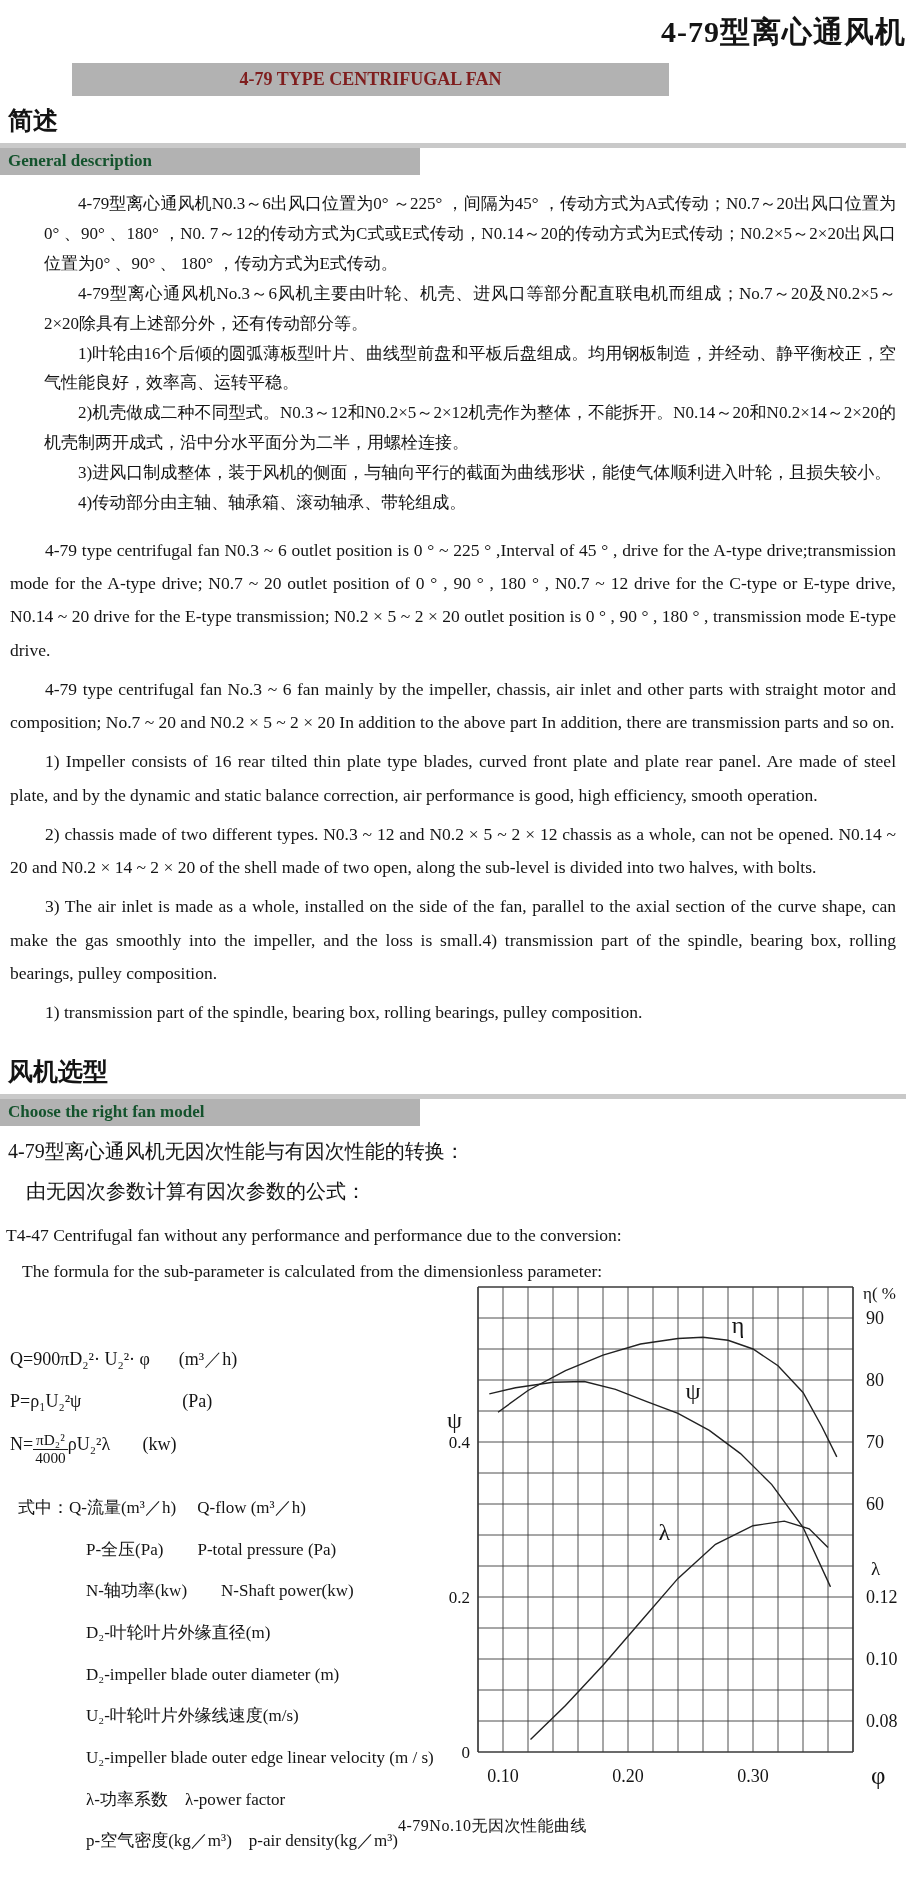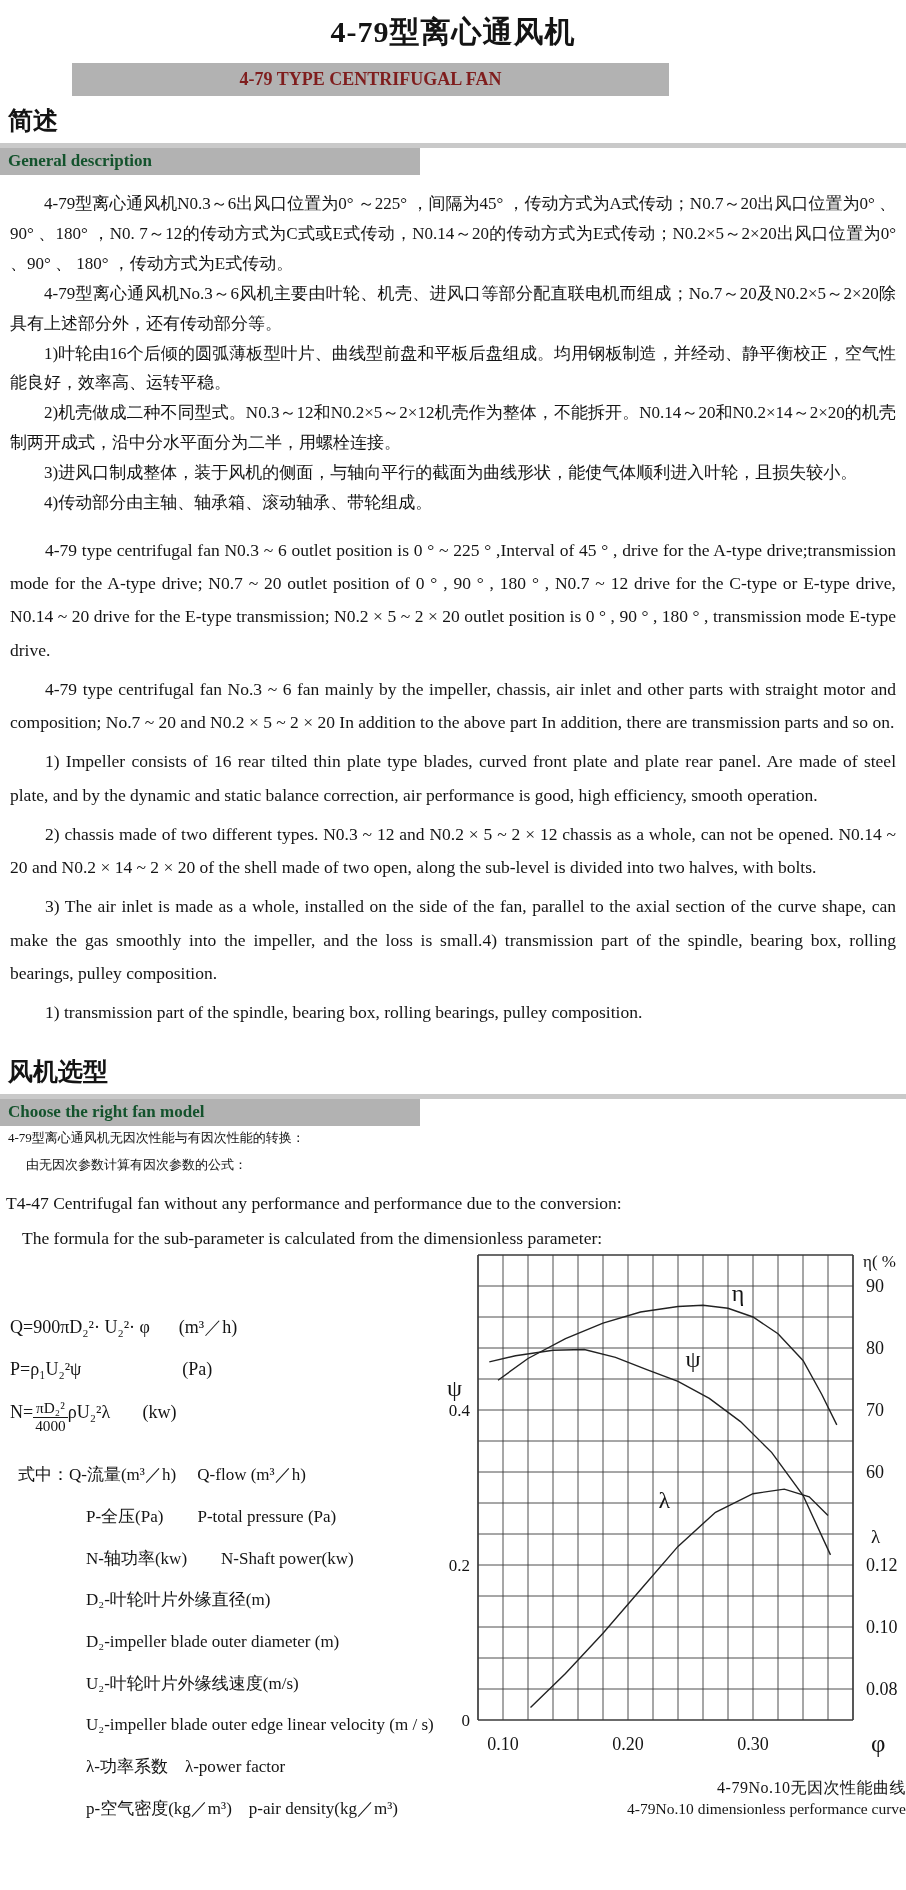--- a/index.html
+++ b/index.html
@@ -1,49 +1,49 @@
 <!DOCTYPE html>
 <html><head>
 <meta charset="utf-8">
 <style>
   html,body{margin:0;padding:0;background:#fff;}
   .page{
     position:relative;width:906px;height:1890px;overflow:hidden;background:#fff;
     font-family:"Liberation Serif","DejaVu Serif",serif;color:#141414;
   }
-  .doc-title{margin:12px 0 0 0;text-align:center;font-size:30px;font-weight:bold;letter-spacing:1px;}
+  .doc-title{margin:12px 0 0 0;text-align:right;font-size:30px;font-weight:bold;letter-spacing:1px;}
   .banner{margin:10px 0 0 72px;width:597px;height:33px;background:#b2b2b2;
     text-align:center;font-weight:bold;font-size:18px;line-height:33px;color:#7f1d1d;}
   .sec-heading{margin:8px 0 0 8px;font-size:25px;font-weight:bold;}
   .sec-rule{height:5px;background:#c9c9c9;margin-top:6px;}
   .sec-bar{width:420px;height:27px;background:#b2b2b2;font-weight:bold;font-size:17px;
     padding:3px 0 0 8px;box-sizing:border-box;color:#14532d;}
-  .zh-block{margin-top:14px;}
+  .zh-block{margin-top:14px;padding-left:34px;}
   .zh-para{margin:0 10px;font-size:17px;line-height:1.76;text-align:justify;text-indent:2em;}
   .en-block{margin-top:16px;}
   .en-para{margin:6px 10px 0 10px;font-size:17.5px;line-height:1.9;text-align:justify;text-indent:2em;}
-  .intro-zh{margin:0 0 0 8px;font-size:13px;line-height:1.9;}
+  .intro-zh{margin:6px 0 0 8px;font-size:20px;line-height:1.9;}
   .intro-zh.second{margin-left:26px;margin-top:2px;}
   .intro-en{margin:10px 0 0 6px;font-size:17.5px;line-height:1.8;}
   .intro-en.second{margin-left:22px;margin-top:4px;}
   .columns{display:flex;margin-top:4px;}
   .col-left{width:398px;box-sizing:border-box;padding:56px 0 0 10px;}
   .col-right{width:508px;box-sizing:border-box;}
   .formula-line{font-size:18px;margin:0 0 20px 0;white-space:nowrap;}
   .f-unit-q{margin-left:1.6em;}
   .f-unit-p{margin-left:5.6em;}
   .f-unit-n{margin-left:1.8em;}
   .frac{display:inline-block;vertical-align:-0.85em;text-align:center;line-height:1.1;font-size:0.85em;}
   .frac .num{display:block;border-bottom:1.3px solid #141414;padding:0 2px;}
   .frac .den{display:block;padding:0 2px;}
   .legend-block{margin-top:10px;}
   .legend-line{font-size:17px;line-height:2.45;margin-left:76px;white-space:nowrap;}
   .legend-line.first{margin-left:8px;}
   .chart-wrap{margin-top:-14px;}
-  .chart-caption{margin-top:4px;text-align:right;}
+  .chart-caption{margin-top:10px;text-align:left;}
   .cap-zh{font-size:16px;letter-spacing:0.5px;}
   .cap-en{font-size:15.5px;margin-top:1px;}
   svg text{font-family:"Liberation Serif","DejaVu Serif",serif;fill:#141414;}
 </style>
 </head>
 <body>
 
 <div class="page">
 
   <h1 class="doc-title">4-79型离心通风机</h1>
@@ -162,19 +162,18 @@
             <text x="468" y="388" font-size="18" text-anchor="start">0.10</text>
             <text x="468" y="450.00000000000006" font-size="18" text-anchor="start">0.08</text>
             <text x="105" y="505" font-size="18" text-anchor="middle">0.10</text>
             <text x="230" y="505" font-size="18" text-anchor="middle">0.20</text>
             <text x="355" y="505" font-size="18" text-anchor="middle">0.30</text>
             <text x="473" y="507" font-size="25" text-anchor="start">φ</text>
           </svg>
       </div>
       <div class="chart-caption">
         <div class="cap-zh">4-79No.10无因次性能曲线</div>
-        <div class="cap-en">4-79No.10 dimensionless performance curve</div>
       </div>
     </div>
 
   </div>
 
 </div>
 
 </body></html>

